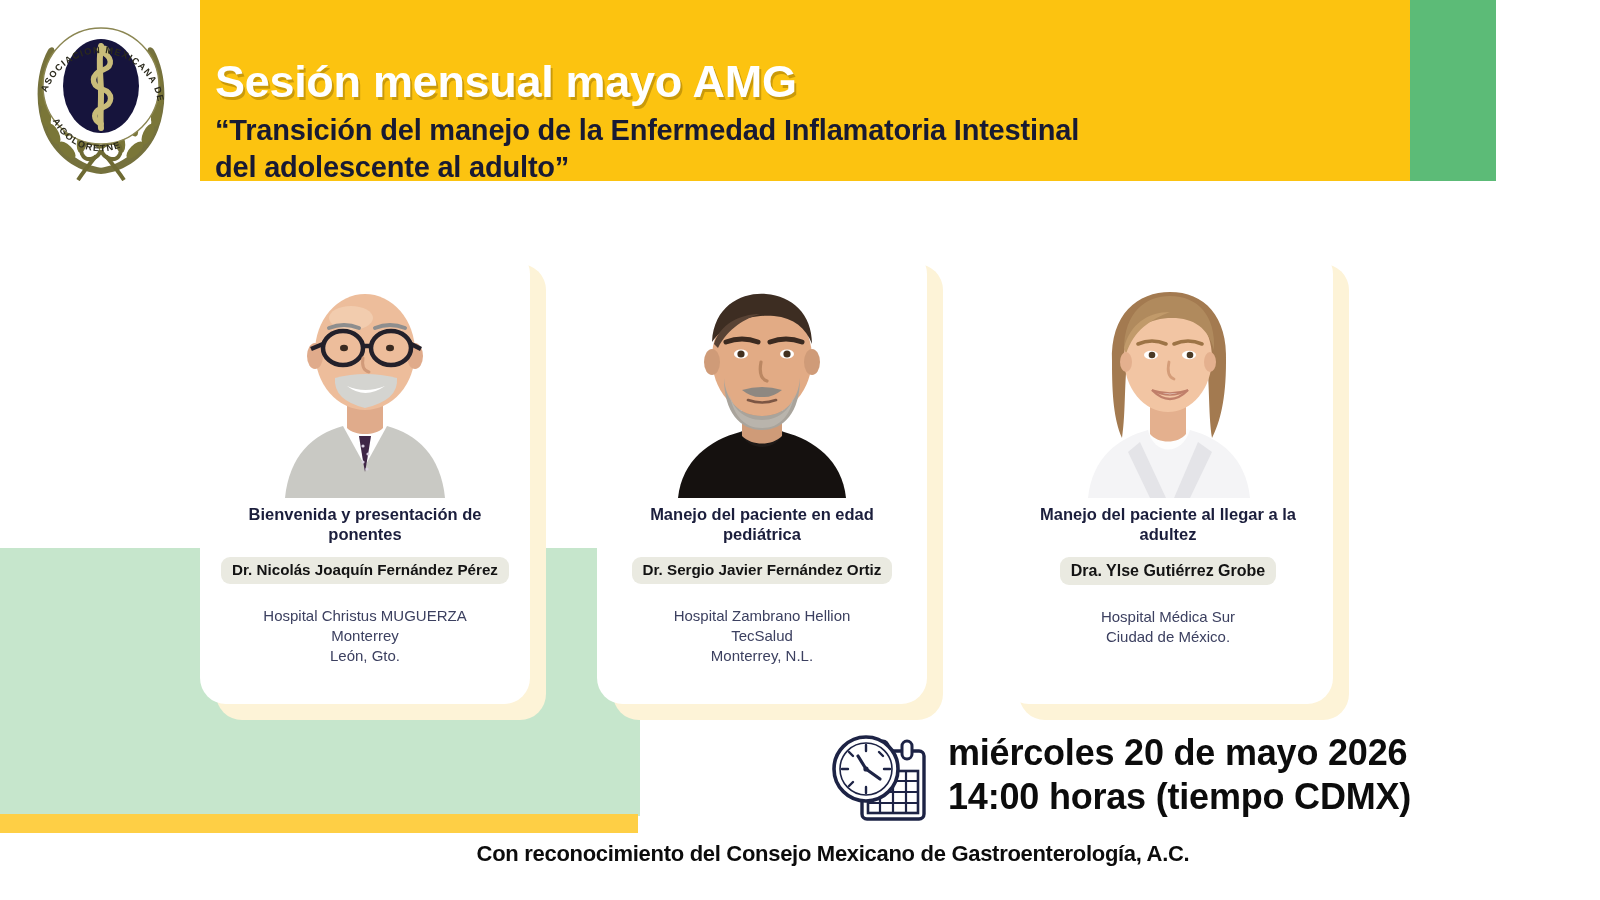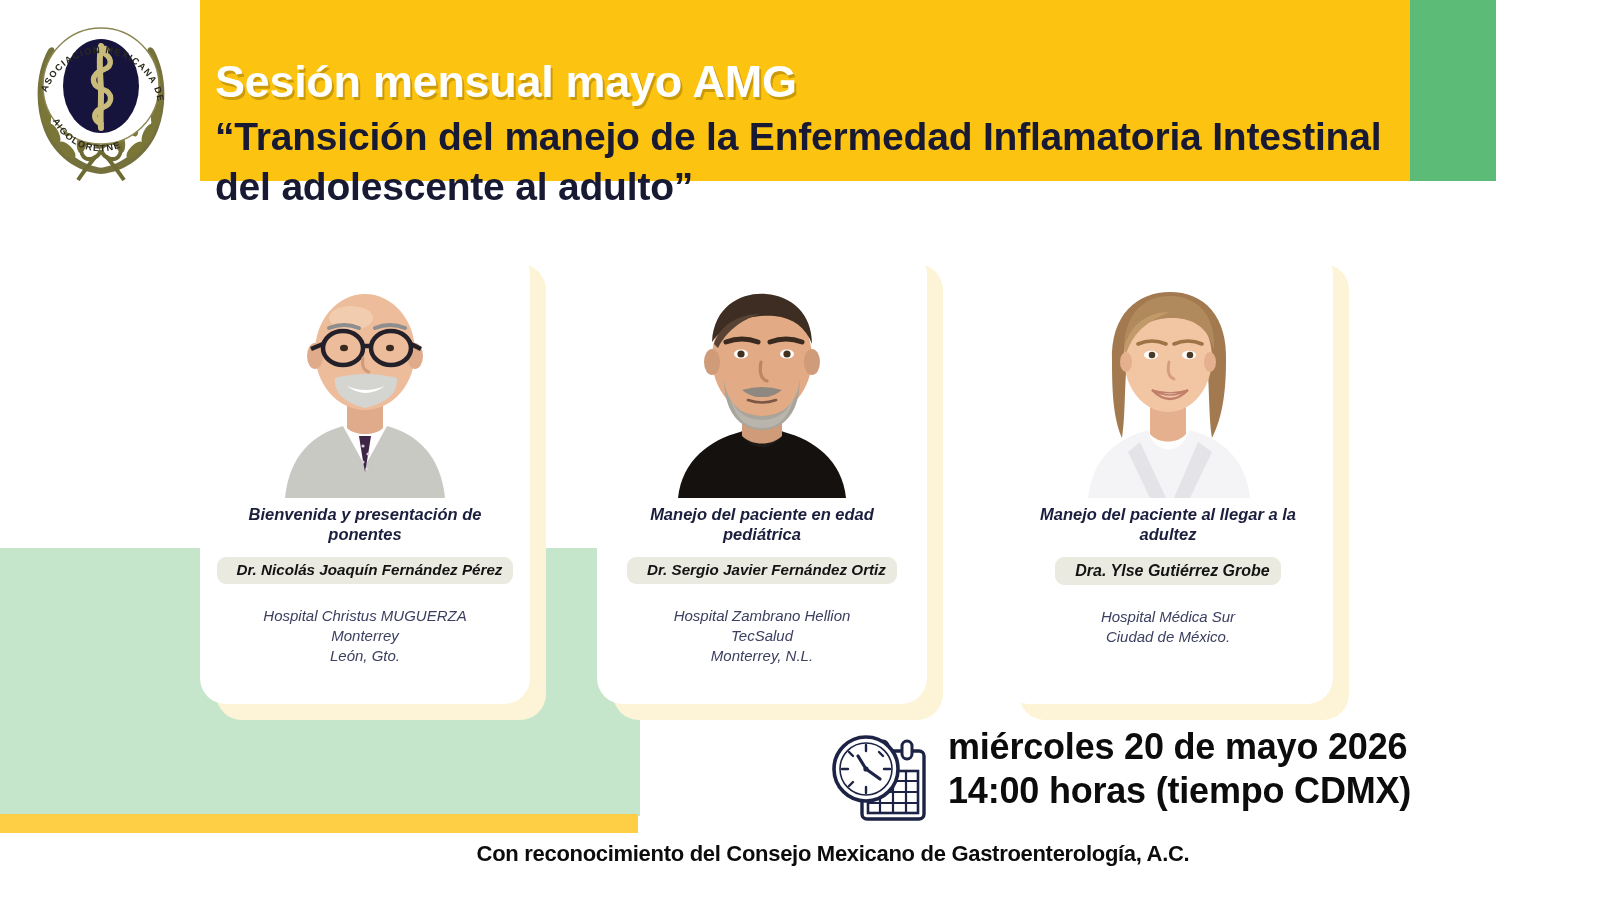--- a/index.html
+++ b/index.html
@@ -28,37 +28,37 @@
 
   
   .header-text{position:absolute;left:215px;top:14px;width:1180px;margin-top:44px;}
   .h-title{
     font-size:45px;font-weight:bold;color:#ffffff;
     letter-spacing:-0.3px;line-height:1.06;
     text-shadow:2px 3px 0 rgba(120,86,0,.38);
     margin:0 0 6px 0;white-space:nowrap;
   }
   .h-sub{
-    font-size:39px;font-weight:bold;color:#181a33;
+    font-size:29px;font-weight:bold;color:#181a33;
     line-height:1.28;margin:0;letter-spacing:-0.2px;
   }
 
   
   .tri-green{
     position:absolute;left:0;top:548px;width:640px;height:268px;
     background:#c6e6cc;
     clip-path:polygon(0 0,640 268,0 268);
   }
   .bar-yellow{
     position:absolute;left:0;top:814px;width:638px;height:19px;
     background:#fecf45;
   }
 
   
-  .cards{position:absolute;left:0;top:0;width:1600px;height:702px;font-style:italic;}
+  .cards{position:absolute;left:0;top:0;width:1600px;height:702px;}
   .card-wrap{position:absolute;top:248px;width:330px;height:456px;}
   .card-wrap.c1{left:200px;}
   .card-wrap.c2{left:597px;}
   .card-wrap.c3{left:1003px;}
   .card-shadow{
     position:absolute;left:16px;top:16px;width:330px;height:456px;
     background:#fdf3d7;border-radius:26px;
   }
   .card{
     position:absolute;left:0;top:0;width:330px;height:456px;
@@ -70,34 +70,34 @@
   .photo{width:228px;height:232px;position:relative;flex:0 0 auto;}
   .photo svg{display:block;width:228px;height:232px;}
 
   .role{
     font-size:16.5px;font-weight:bold;color:#1b1e3c;
     text-align:center;line-height:1.22;margin-top:6px;
     padding:0 14px;box-sizing:border-box;width:100%;
   }
   .name-pill{
     margin-top:13px;background:#eaeae1;border-radius:9px;
-    padding:4px 11px 5px 20px;
+    padding:4px 11px 5px 11px;
     font-size:16px;font-weight:bold;color:#131313;
     white-space:nowrap;line-height:1.2;
   }
   .name-pill.small{font-size:15.2px;}
   .affil{
     margin-top:22px;font-size:15px;color:#3c4060;
     text-align:center;line-height:1.32;font-weight:400;
   }
 
   
   .datetime{
     position:absolute;left:822px;top:725px;width:620px;height:100px;
-    display:flex;
+    display:flex;align-items:center;
   }
   .dt-icon{width:120px;height:100px;flex:0 0 auto;}
   .dt-icon svg{display:block;width:120px;height:100px;}
   .dt-text{margin-left:6px;}
   .dt-line{
     font-size:36px;font-weight:bold;color:#0c0c0c;
     line-height:1.22;white-space:nowrap;letter-spacing:-0.2px;
   }
 
   

